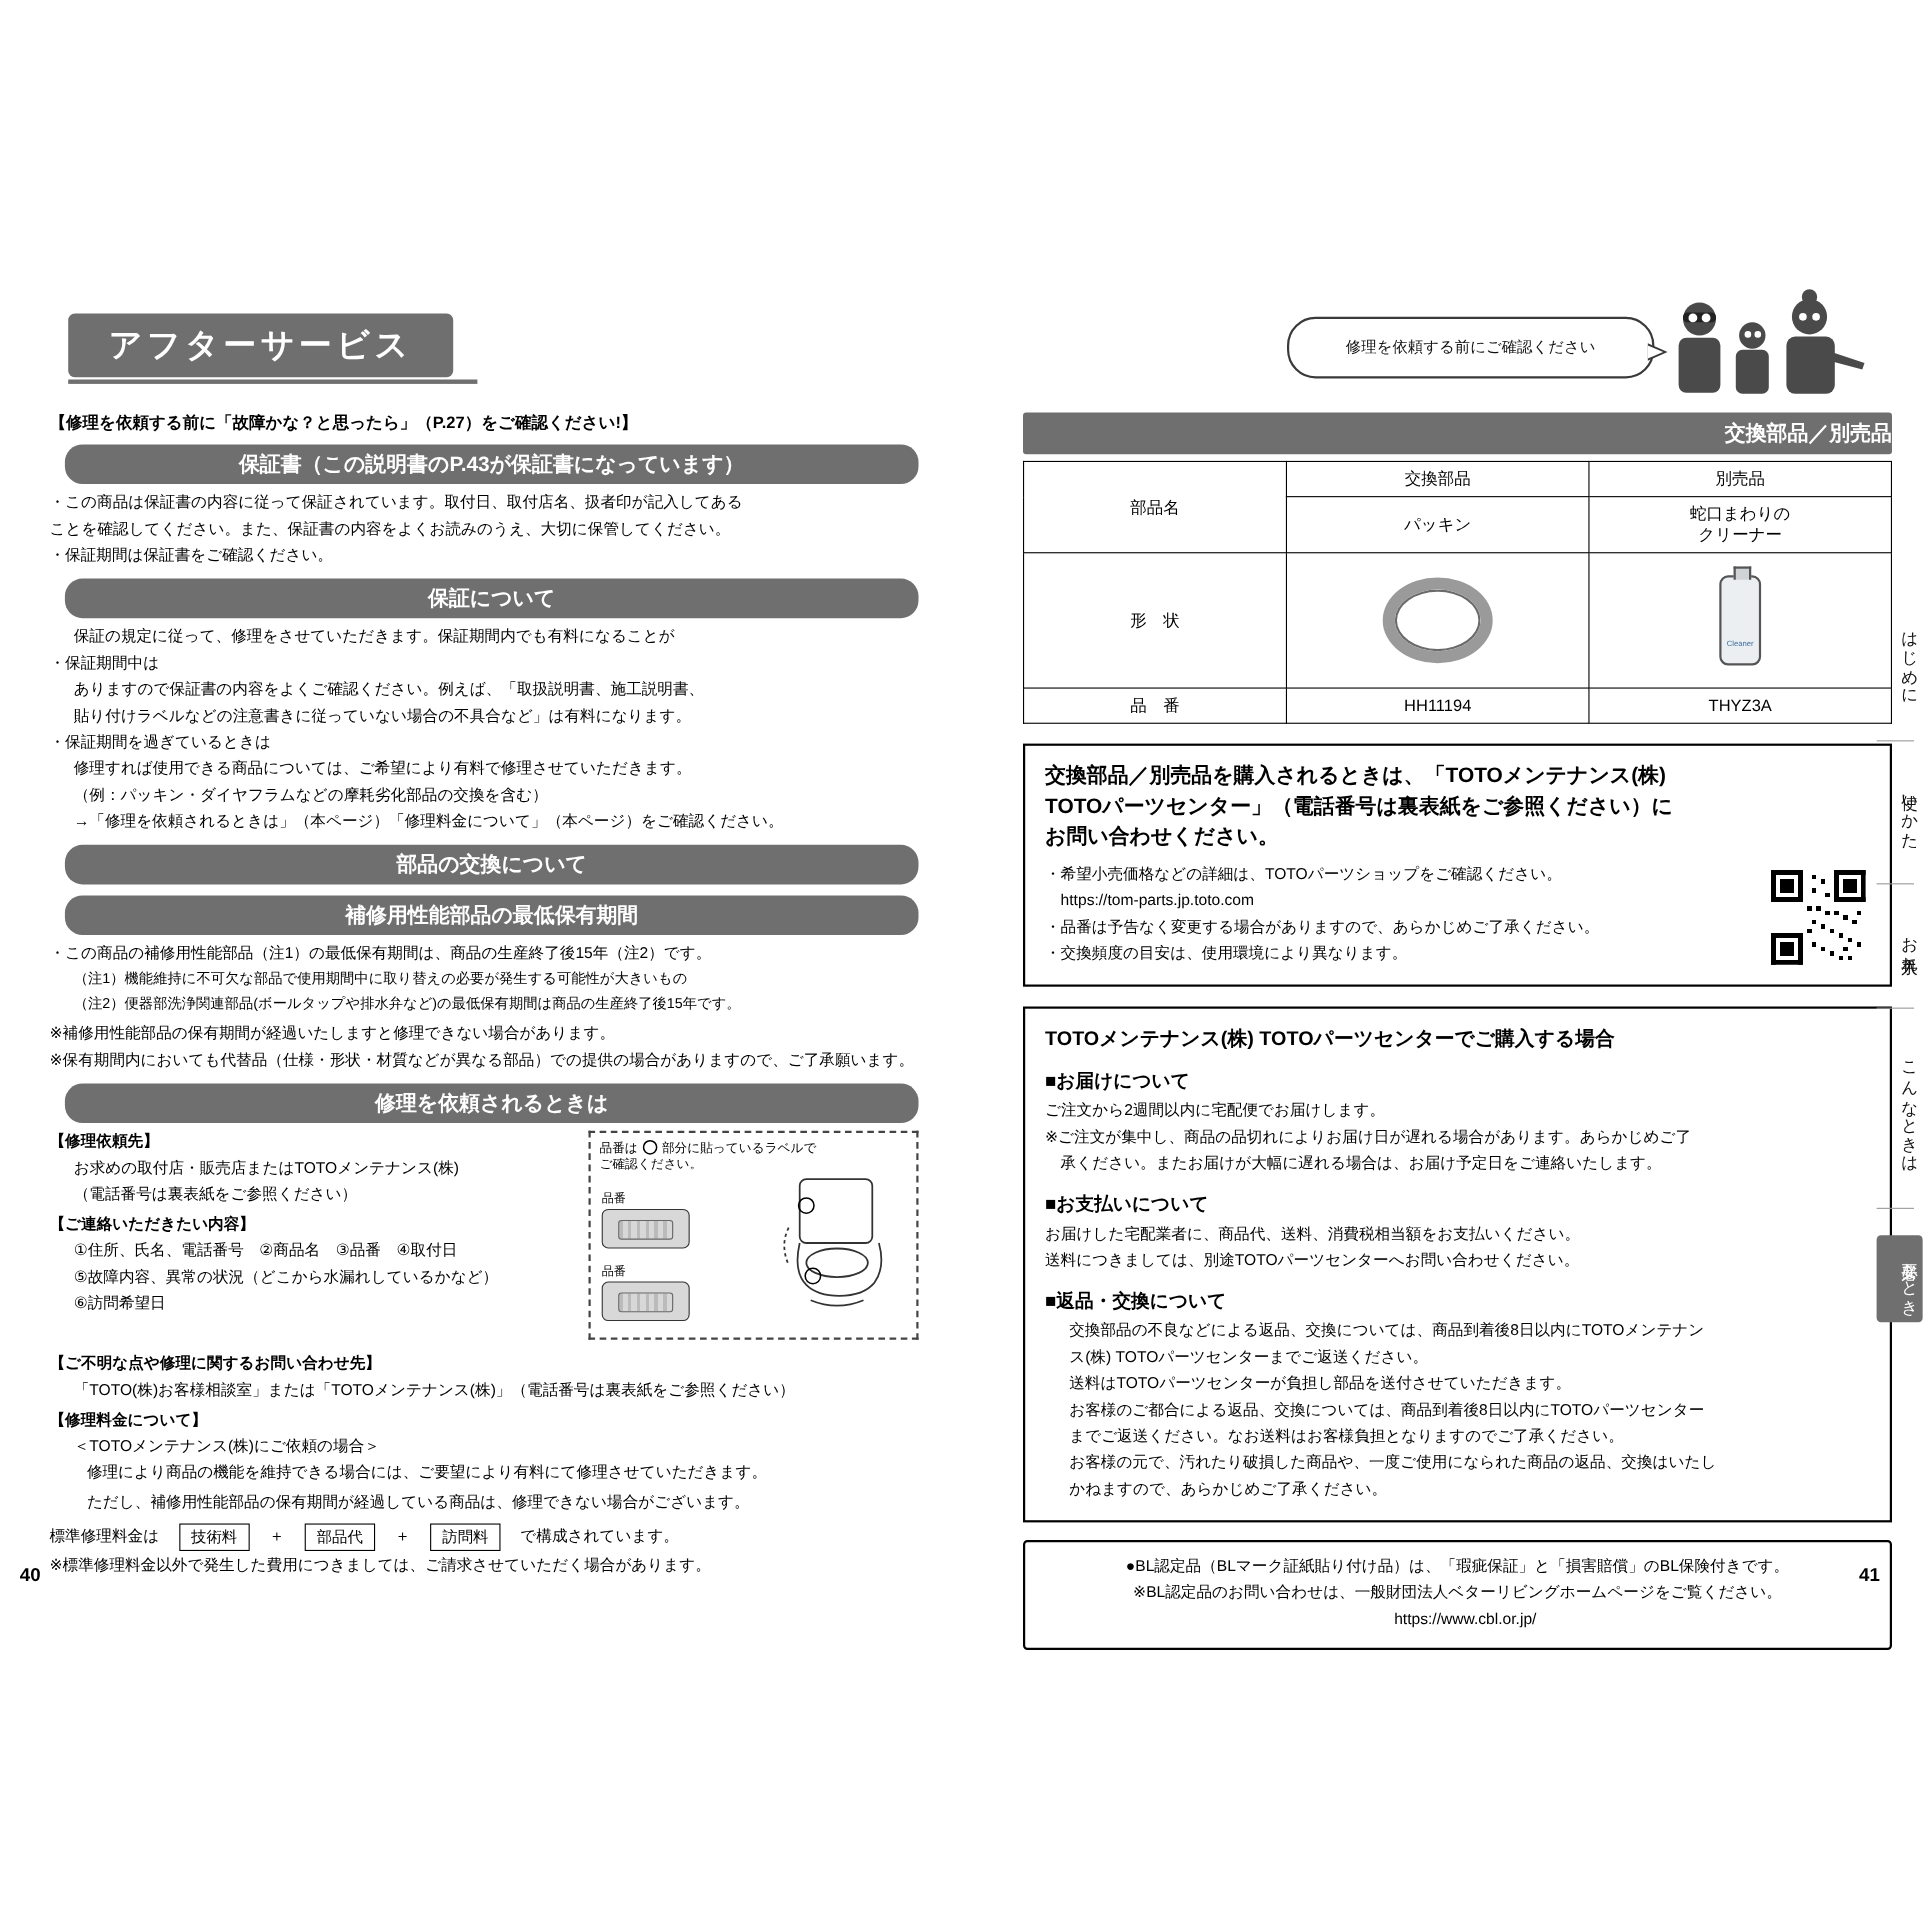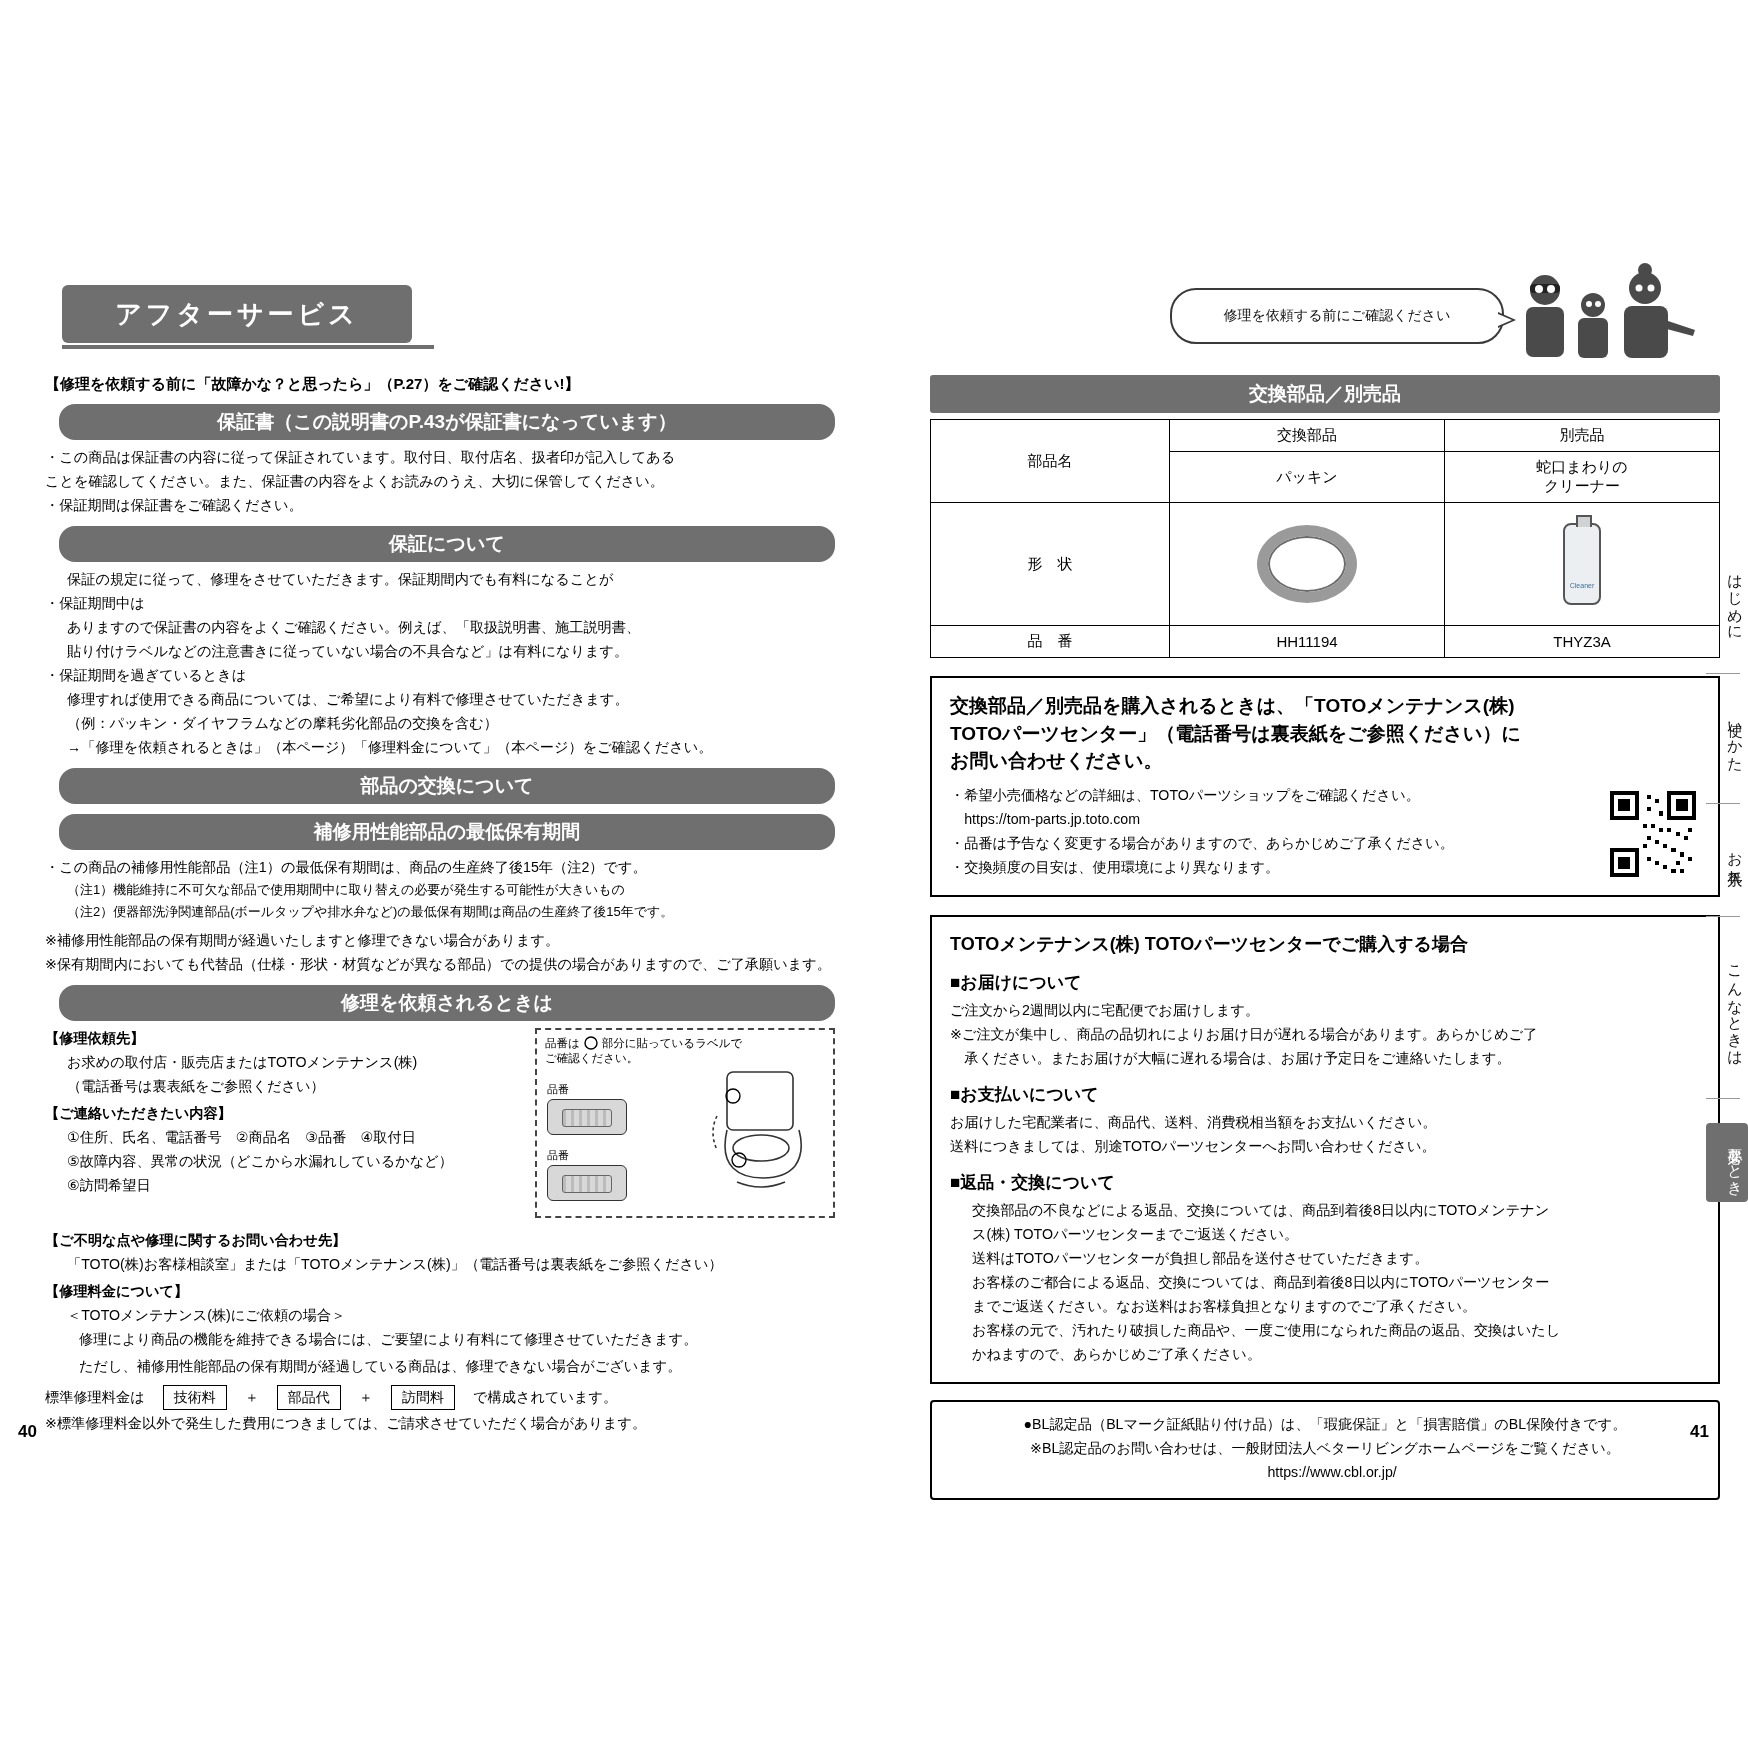--- a/index.html
+++ b/index.html
@@ -4,21 +4,21 @@
 <style>
   html,body{margin:0;padding:0;background:#fff;}
   body{width:1748px;height:1748px;font-family:"Liberation Sans","DejaVu Sans",sans-serif;color:#000;}
   .page{position:relative;width:1748px;height:1748px;}
   .sheet{position:absolute;left:0;top:250px;width:1748px;height:1230px;}
 
   
   .title-bar{position:absolute;left:62px;top:35px;width:350px;height:58px;
      background:#6f6f6f;border-radius:6px 6px 6px 6px;}
   .title-bar .tb-inner{position:absolute;left:0;top:0;right:0;bottom:0;
-     display:flex;align-items:center;justify-content:center;color:#fff;font-size:26px;letter-spacing:4px;font-weight:bold;}
+     display:flex;align-items:center;justify-content:center;color:#fff;font-size:30px;letter-spacing:4px;font-weight:bold;}
   .title-underline{position:absolute;left:62px;top:95px;width:372px;height:4px;background:#6f6f6f;}
 
   .bubble{position:absolute;left:1170px;top:38px;width:330px;height:52px;background:#fff;border:2px solid #3a3a3a;border-radius:26px;
      display:flex;align-items:center;justify-content:center;font-size:14px;color:#111;}
   .bubble:after{content:"";position:absolute;right:-14px;top:22px;width:0;height:0;border-left:18px solid #3a3a3a;border-top:8px solid transparent;border-bottom:8px solid transparent;}
   .bubble:before{content:"";position:absolute;right:-10px;top:24px;width:0;height:0;border-left:14px solid #fff;border-top:6px solid transparent;border-bottom:6px solid transparent;z-index:2;}
   .family{position:absolute;left:1490px;top:10px;width:220px;height:100px;}
 
   
   .col-left{position:absolute;left:45px;top:125px;width:790px;}
@@ -28,21 +28,21 @@
 
   .bar{background:#6f6f6f;color:#fff;text-align:center;font-size:19px;font-weight:bold;
        border-radius:16px;padding:5px 0;margin:10px 0 7px 14px;width:calc(100% - 14px);box-sizing:border-box;}
 
   .p{font-size:14.2px;line-height:1.48;margin:0 0 3px 0;}
   .ind{padding-left:22px;}
   .ind2{padding-left:34px;}
   .note{font-size:13px;line-height:1.45;}
 
   
-  .tbl-head{background:#6f6f6f;color:#fff;text-align:center;font-size:19px;font-weight:bold;padding:6px 0;border-radius:3px;}
+  .tbl-head{background:#6f6f6f;color:#fff;text-align:right;font-size:19px;font-weight:bold;padding:6px 0;border-radius:3px;}
   table.parts{border-collapse:collapse;width:100%;margin-top:6px;table-layout:fixed;}
   table.parts td{border:1px solid #000;text-align:center;font-size:15px;padding:6px 4px;}
   table.parts td.lbl{width:230px;}
   .shape-cell{height:110px;}
   .gasket{width:78px;height:56px;border-radius:50%;border:11px solid #9a9a9a;margin:0 auto;background:#fff;box-shadow:inset 0 0 0 2px #6b6b6b;}
   .bottle{width:34px;height:78px;margin:0 auto;border:2px solid #555;border-radius:8px;background:#eceff1;position:relative;}
   .bottle:before{content:"";position:absolute;left:11px;top:-10px;width:12px;height:10px;background:#cfd3d6;border:2px solid #555;border-bottom:none;}
   .bottle span{position:absolute;left:0;right:0;bottom:14px;font-size:7px;color:#3e6f9e;text-align:center;}
 
   

